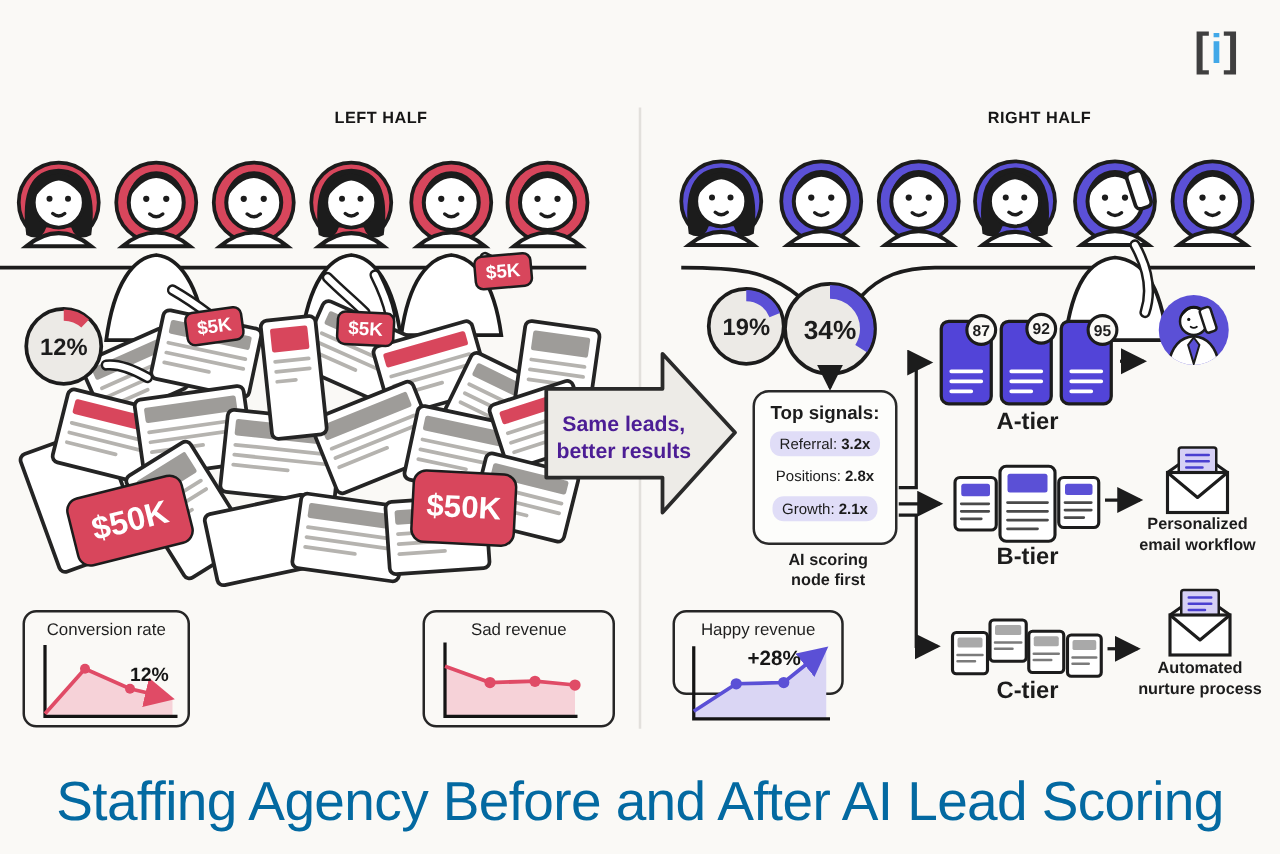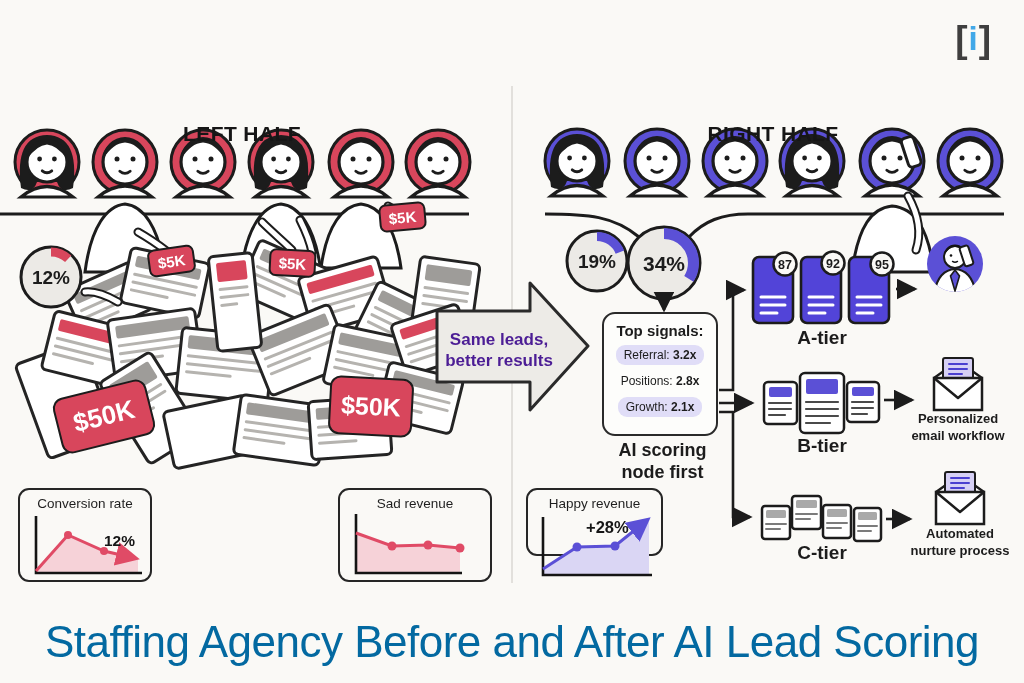--- a/index.html
+++ b/index.html
@@ -1,35 +1,35 @@
 <!DOCTYPE html>
 <html><head>
 <meta charset="utf-8">
 <style>
   html,body{margin:0;padding:0;background:#faf9f6;}
   #stage{position:relative;width:1024px;height:683px;background:#faf9f6;overflow:hidden;
          font-family:"Liberation Sans","DejaVu Sans",sans-serif;color:#1c1c1c;}
   #stage svg{font-family:"Liberation Sans","DejaVu Sans",sans-serif;}
   .abs{position:absolute;}
-  .half-header{top:86px;width:200px;text-align:center;font-size:21px;font-weight:700;letter-spacing:.4px;color:#161616;margin-top:36px;}
+  .half-header{top:86px;width:200px;text-align:right;font-size:13px;font-weight:700;letter-spacing:.4px;color:#161616;}
   .logo{top:19px;right:33px;font-size:37px;font-weight:700;display:flex;align-items:center;gap:1px;}
   .logo .br{color:#3f3f3f;}
   .logo .dot{color:#41a8e8;font-size:33px;transform:translateY(-1px);}
   .tag{position:absolute;background:#d8465c;color:#fff;border:2.5px solid #1c1c1c;border-radius:7px;
        display:flex;align-items:center;justify-content:center;font-weight:700;box-sizing:border-box;}
   .t5{width:47px;height:28px;font-size:15px;}
   .t50-1{left:56px;top:388px;width:96px;height:57px;font-size:26px;transform:rotate(-14deg);border-radius:11px;}
   .t50-2{left:329px;top:377px;width:84px;height:59px;font-size:25px;transform:rotate(3deg);border-radius:11px;}
   .arrow-text{left:437px;top:329px;width:124px;text-align:center;font-size:17px;font-weight:700;line-height:1.25;color:#4c1d95;}
   .signals-box{left:602px;top:312px;width:112px;height:120px;background:#fdfdfb;border:2.5px solid #2a2a2a;border-radius:13px;text-align:center;}
   .signals-title{margin-top:8px;font-size:15px;font-weight:700;}
   .sig-row{display:block;width:max-content;margin:6px auto 0;padding:3px 8px;border-radius:9px;font-size:12px;}
   .sig-pill{background:#e0ddf7;}
   .sig-row b{font-weight:700;}
-  .ai-note{left:590px;top:440px;width:145px;text-align:center;font-size:18px;font-weight:700;line-height:1.2;}
+  .ai-note{left:590px;top:440px;width:145px;text-align:center;font-size:13px;font-weight:700;line-height:1.2;}
   .tier-label{width:100px;text-align:center;font-size:19px;font-weight:700;}
   .outcome{text-align:center;font-size:13px;font-weight:700;line-height:1.3;}
   .chart-box{position:absolute;border:2.5px solid #262626;border-radius:11px;box-sizing:border-box;padding-left:39px;}
   .chart-title{position:absolute;top:6px;left:0;right:0;text-align:center;font-size:13.5px;color:#1f1f1f;}
   .chart-val{position:absolute;font-weight:700;color:#161616;}
   .footer-title{top:617px;left:0;width:1024px;text-align:center;font-size:44px;color:#0369a1;letter-spacing:-.5px;}
 </style>
 </head>
 <body>
 
@@ -432,21 +432,21 @@
     <path d="M16,43 L52,56 L88,55 L120,58 L120,83 L16,83 Z" fill="#f6d2d8"></path>
     <path d="M16,24 V83 H122" fill="none" stroke="#141414" stroke-width="2.6"></path>
     <path d="M16,43 L52,56 L88,55 L120,58" fill="none" stroke="#e04b66" stroke-width="3"></path>
     <circle cx="52" cy="56" r="4.5" fill="#e04b66"></circle>
         <circle cx="88" cy="55" r="4.5" fill="#e04b66"></circle>
         <circle cx="120" cy="58" r="4.5" fill="#e04b66"></circle>
   </svg>
   <div class="chart-title">Sad revenue</div>
 </div>
 
-<div class="chart-box" style="left:526px;top:488px;width:137px;height:68px">
+<div class="chart-box" style="left:538px;top:488px;width:137px;height:68px">
   <svg width="137" height="98" viewBox="0 0 137 98" style="position:absolute;left:0;top:0">
     <defs>
           <marker id="mP" markerWidth="9" markerHeight="9" refX="6" refY="4" orient="auto">
             <path d="M0,0 L8,4 L0,8 Z" fill="#5b50d6"></path>
           </marker>
         </defs>
     <path d="M15,79 L49,57 L87,56 L121,28 L121,85 L15,85 Z" fill="#dad6f4"></path>
     <path d="M15,27 V85 H124" fill="none" stroke="#141414" stroke-width="2.6"></path>
     <path d="M15,79 L49,57 L87,56 L118,31" fill="none" stroke="#5b50d6" stroke-width="3" marker-end="url(#mP)"></path>
     <circle cx="49" cy="57" r="4.5" fill="#5b50d6"></circle>

